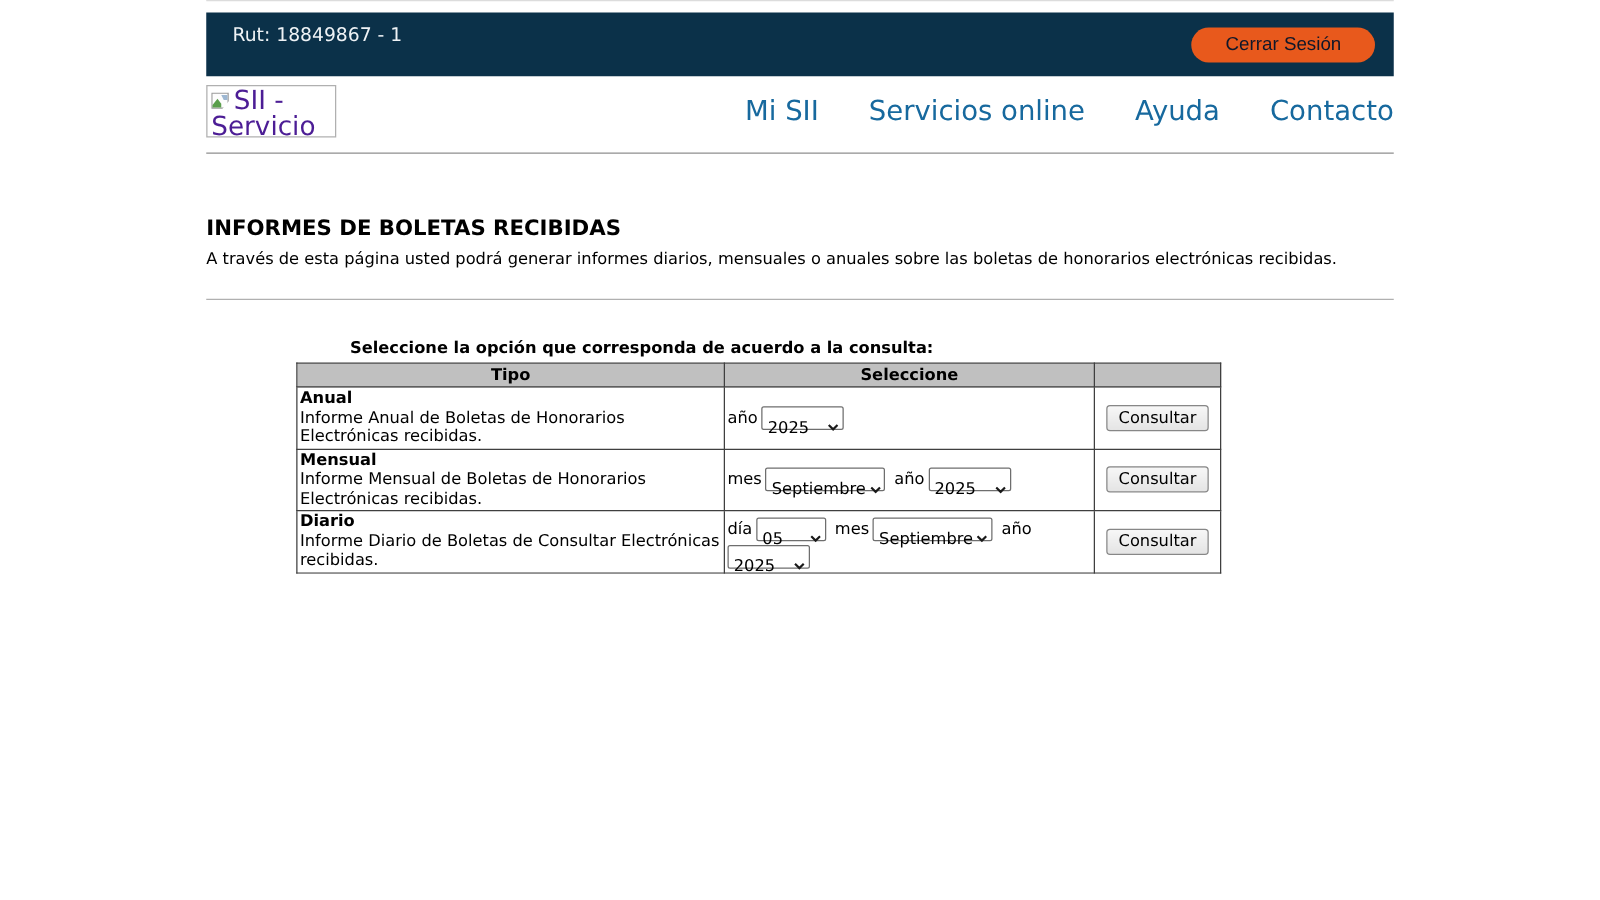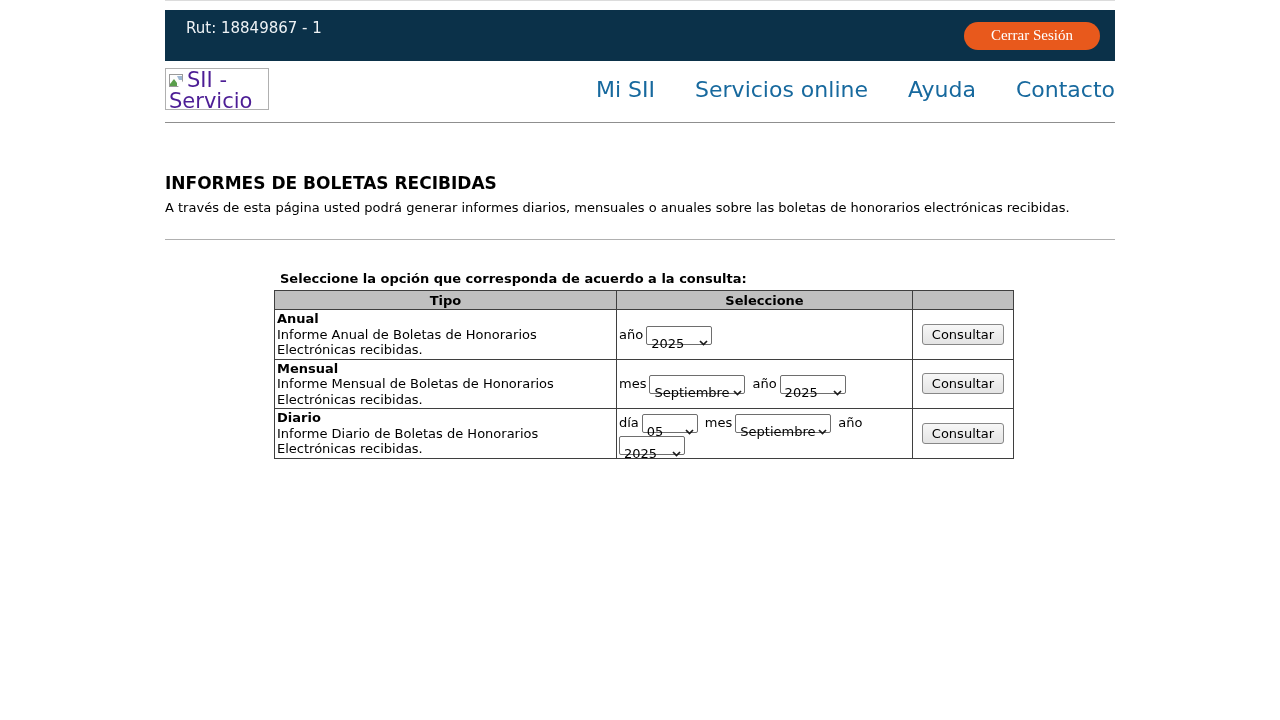--- a/index.html
+++ b/index.html
@@ -8,22 +8,22 @@
 
   .page { width: 950px; margin: 0 auto; border-top: 1px solid #dcdcdc; }
 
   
   .topbar {
     margin-top: 9px; height: 51px; background: #0b3149;
     display: flex; align-items: center; padding: 0 15px 0 21px;
   }
   .rut { color: #eef2f5; font-size: 15px; align-self: flex-start; margin-top: 9px; flex: 1; }
   .logout-btn {
-    background: #e8591c; color: #ffffff; border: none; border-radius: 14px;
-    height: 28px; padding: 0 27px; font-size: 15px; font-family: Liberation Serif, serif; cursor: pointer;
+    background: #e8591c; color: #0f172a; border: none; border-radius: 14px;
+    height: 28px; padding: 0 27px; font-size: 15px; font-family: Liberation Sans, sans-serif; cursor: pointer;
   }
 
   
   .site-header {
     display: flex; align-items: center; margin-top: 7px;
     padding-bottom: 12px; border-bottom: 1px solid #8f8f8f;
   }
   .logo-box {
     display: block; width: 104px; height: 42px; border: 1px solid #b0b0b0;
     overflow: hidden; color: #4c1d95; font-size: 21px; line-height: 20px;
@@ -35,21 +35,21 @@
   .main-nav a { color: #17699e; text-decoration: none; font-size: 22px; cursor: pointer; }
 
   
   h1.page-title { margin: 50px 0 0 0; font-size: 17px; line-height: 20px; font-weight: bold; }
   p.page-desc { margin: 7px 0 0 0; font-size: 13px; }
   hr.rule2 { margin: 24px 0 0 0; border: none; border-top: 1px solid #b0b0b0; }
 
   
   .table-caption { margin: 31px 0 4px 115px; font-weight: bold; font-size: 13px; }
   table.consulta {
-    margin-left: 109px; width: 739px; border-collapse: collapse; table-layout: fixed;
+    margin-left: 72px; width: 739px; border-collapse: collapse; table-layout: fixed;
     font-size: 13px;
   }
   table.consulta th, table.consulta td { border: 1px solid #3f3f3f; }
   table.consulta th {
     background: #c0c0c0; height: 19px; font-weight: bold; padding: 0; text-align: center;
   }
   td.tipo-cell { vertical-align: top; padding: 1px 3px 1px 2px; line-height: 15.5px; }
   td.tipo-cell .tipo-name { font-weight: bold; }
   td.sel-cell { vertical-align: middle; padding: 2px 2px; line-height: 23px; }
   td.action-cell { vertical-align: middle; text-align: center; padding: 1px; }
@@ -163,21 +163,21 @@
             </span>
         </td>
         <td class="action-cell">
           <button class="consultar-btn">Consultar</button>
         </td>
       </tr>
 
       <tr style="height:49px">
         <td class="tipo-cell">
           <span class="tipo-name">Diario</span><br>
-          <span>Informe Diario de Boletas de Honorarios Electrónicas recibidas.</span>
+          <span>Informe Diario de Boletas de Consultar Electrónicas recibidas.</span>
         </td>
         <td class="sel-cell">
           <div>
             <span class="fld-label first">día</span><span class="sel sel-day">
                 <span>05</span>
                 <svg width="9" height="6" viewBox="0 0 9 6">
                   <path d="M1 1 L4.5 4.5 L8 1" stroke="#1a1a1a" stroke-width="1.7" fill="none"></path>
                 </svg>
               </span><span class="fld-label">mes</span><span class="sel sel-month">
                 <span>Septiembre</span>

